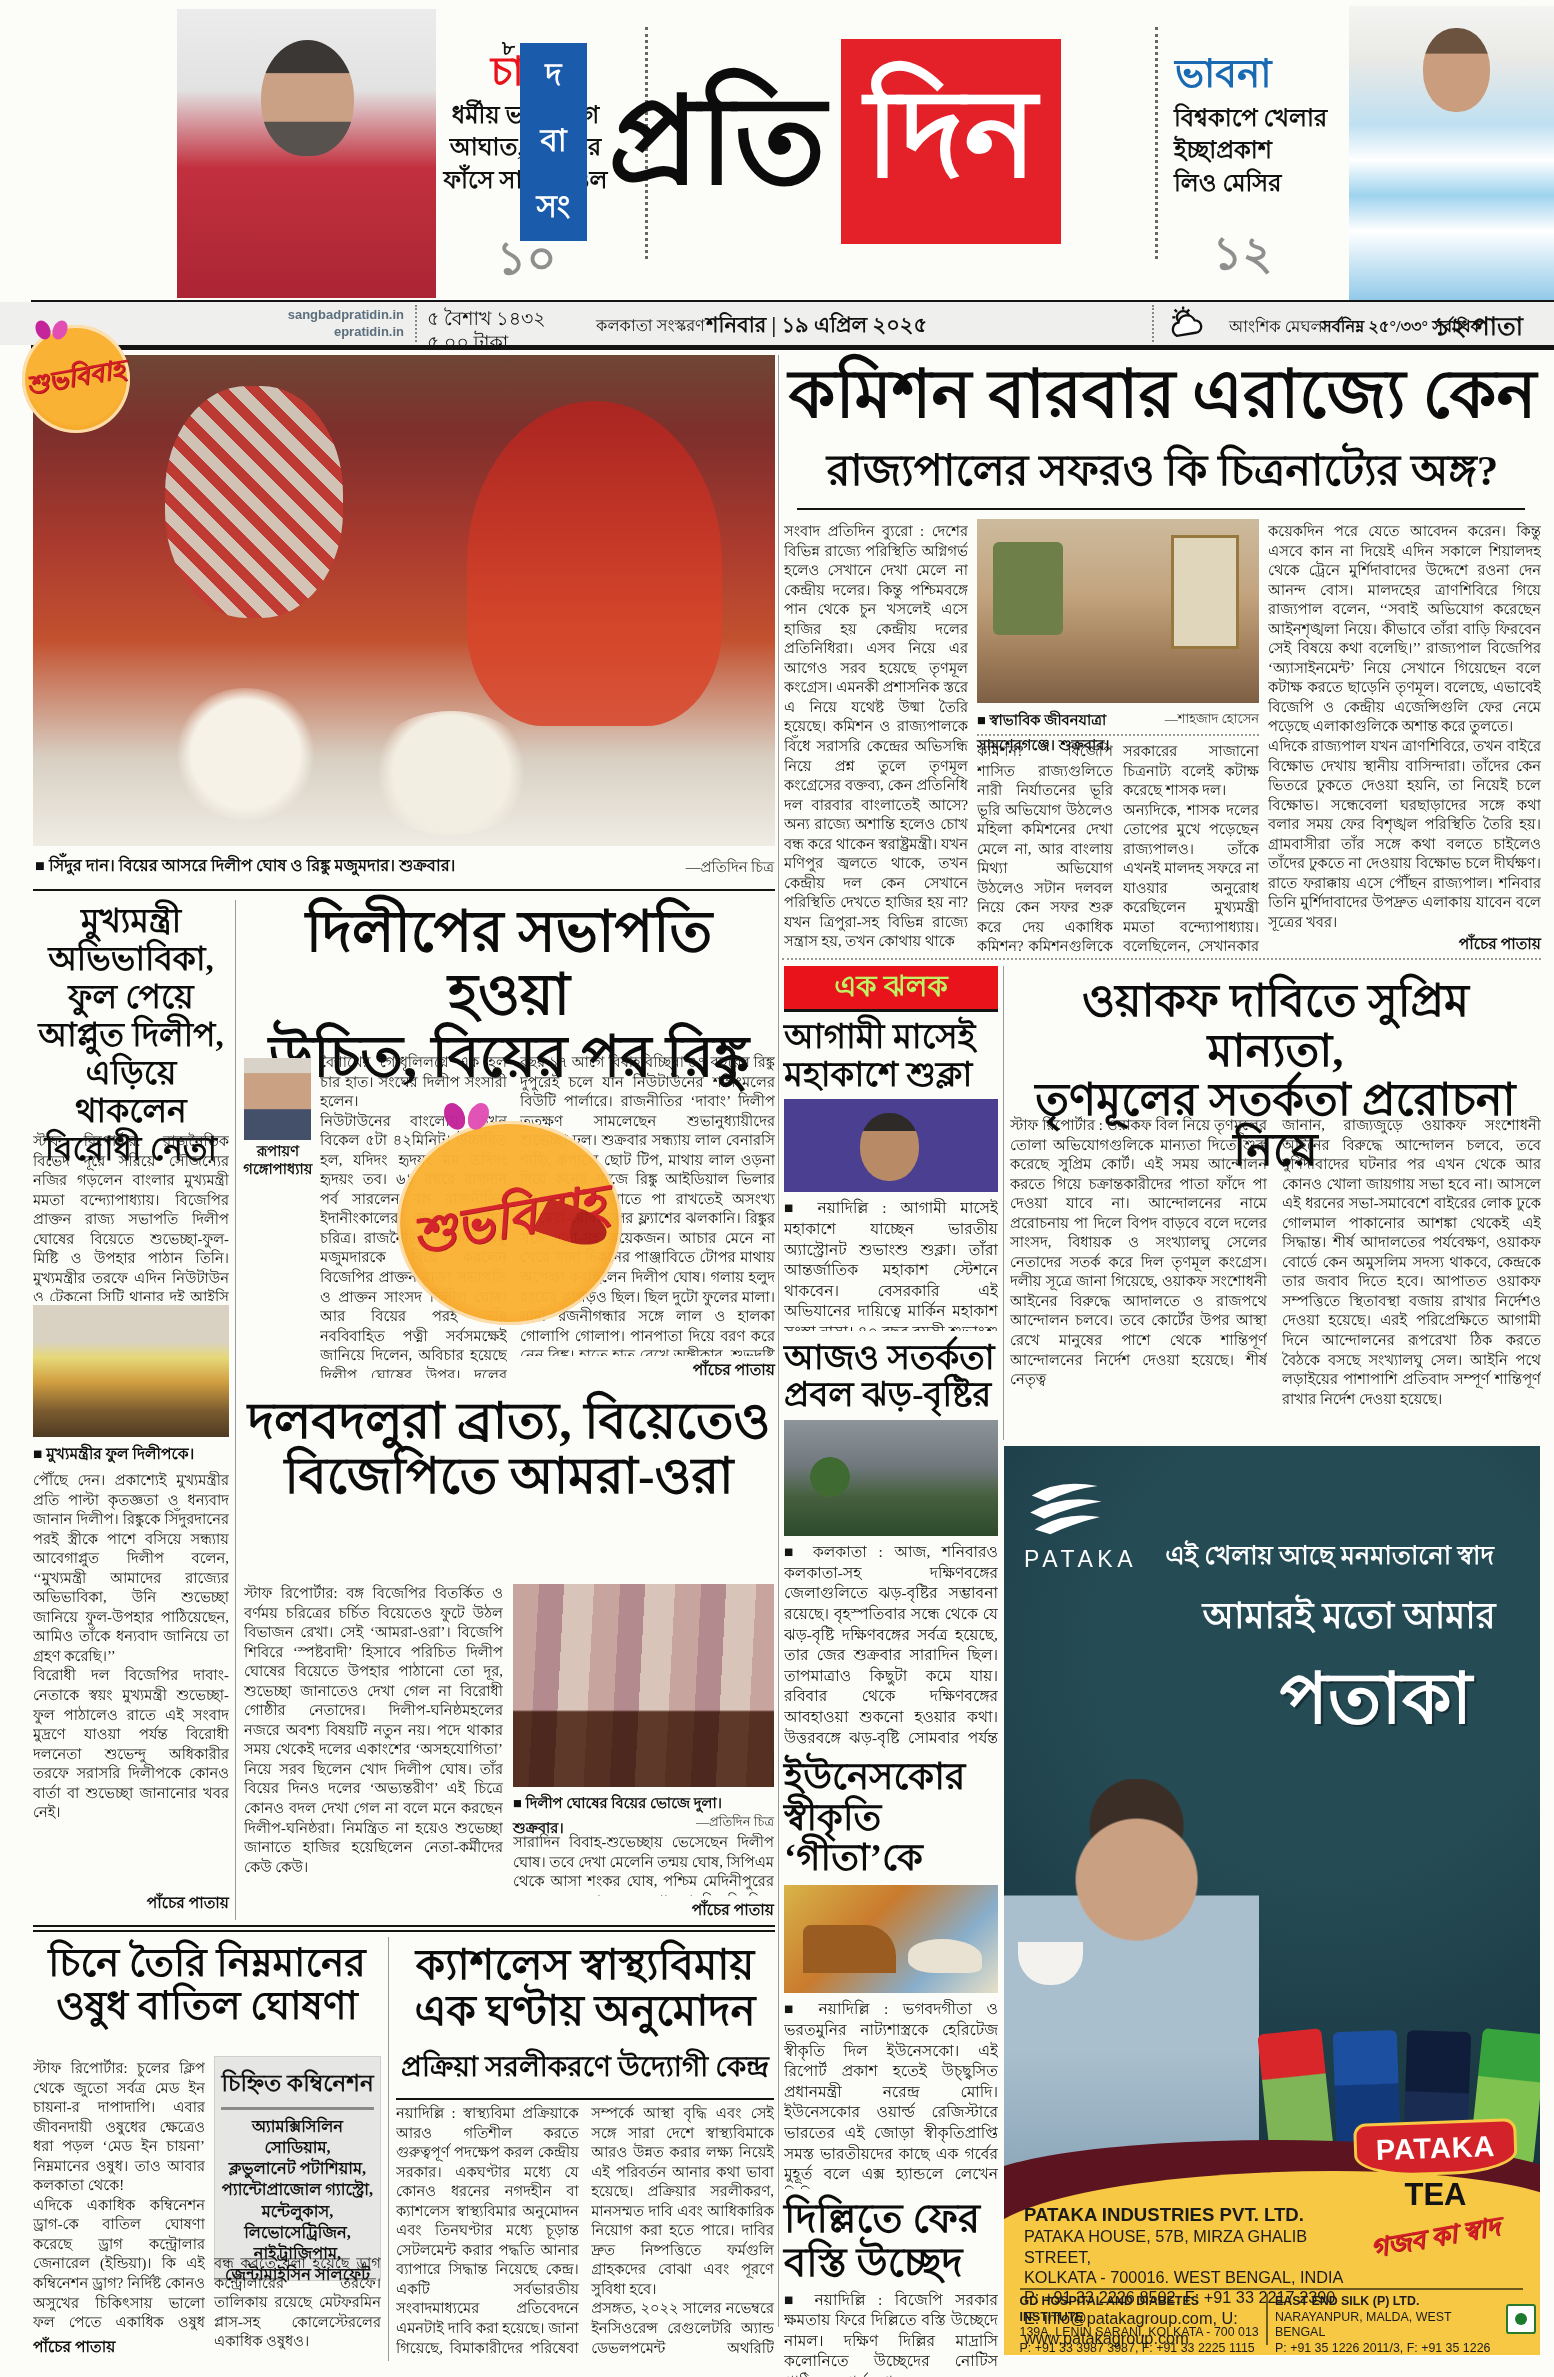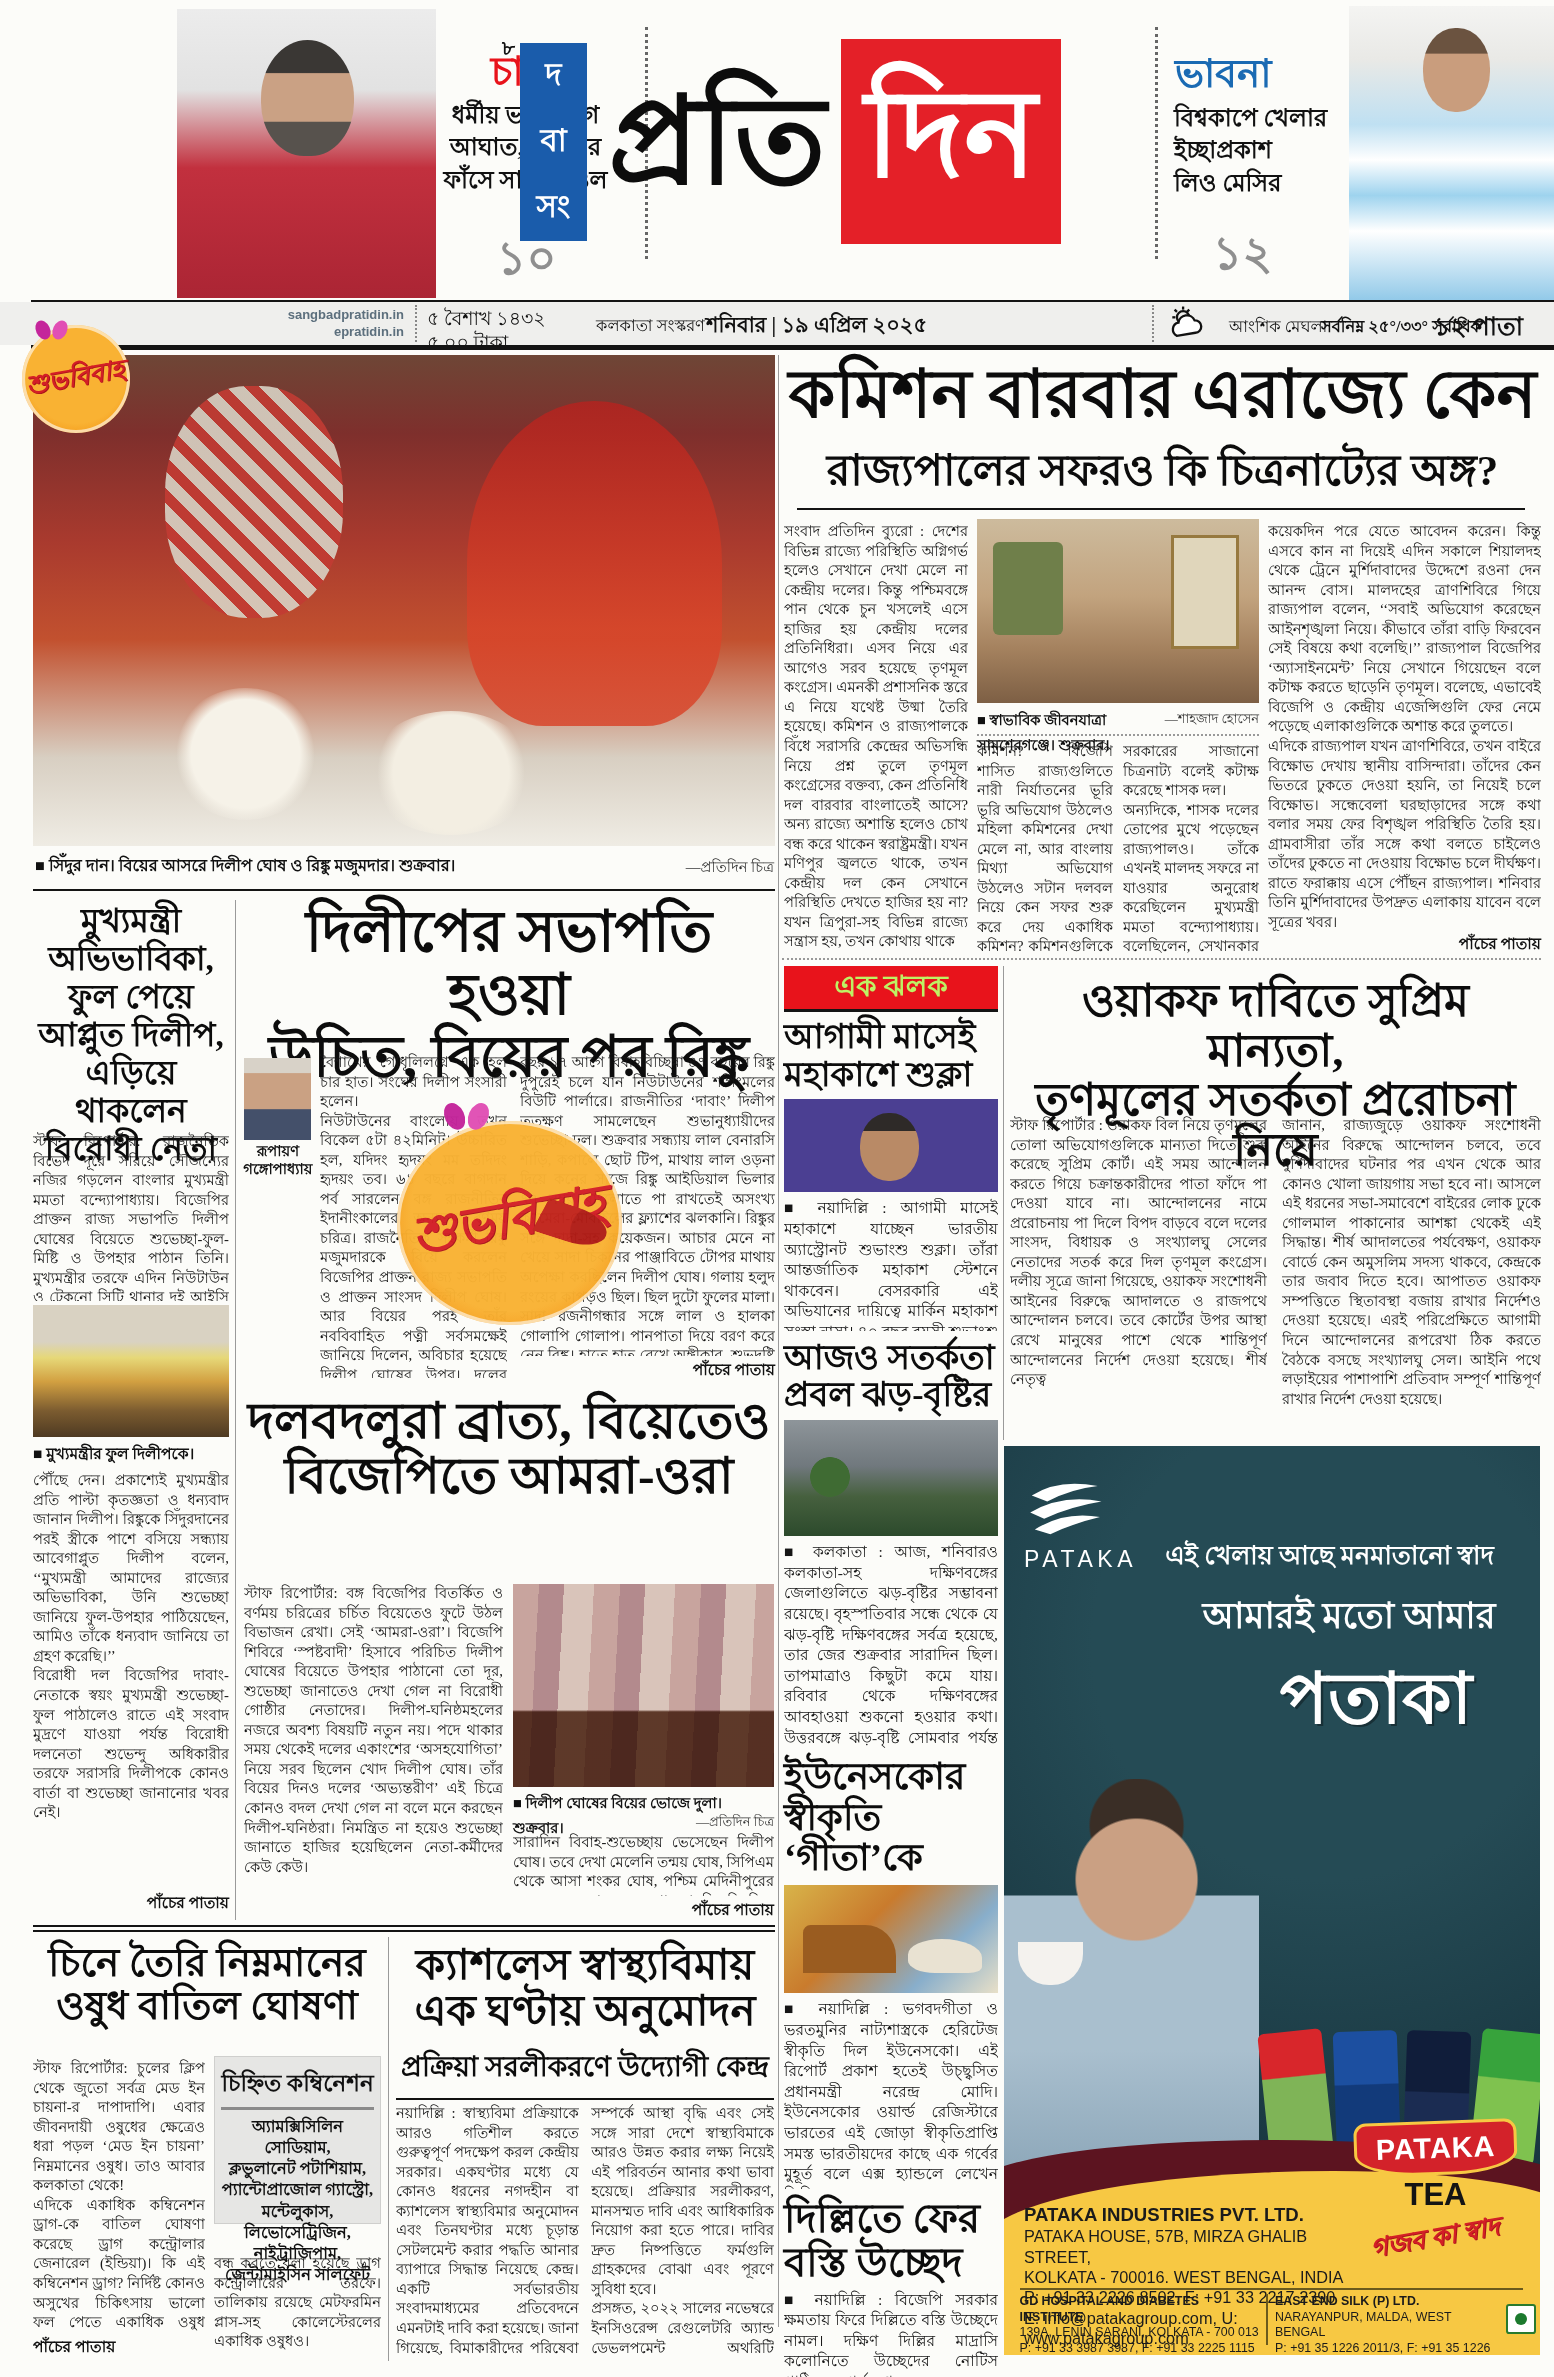--- a/index.html
+++ b/index.html
@@ -183,21 +183,21 @@
   </div>
 
   <div class="hrule" style="left:33px;top:1925px;width:742px;height:1.5px;"></div>
   <div class="hrule" style="left:33px;top:1930px;width:742px;height:1.5px;"></div>
 
   <div class="abs hl" style="left:33px;top:1942px;width:348px;font-size:39px;">চিনে তৈরি নিম্নমানের
 ওষুধ বাতিল ঘোষণা</div>
   <div class="abs body-txt" style="left:33px;top:2059px;width:172px;height:273px;">স্টাফ রিপোর্টার: চুলের ক্লিপ থেকে জুতো সর্বত্র মেড ইন চায়না-র দাপাদাপি। এবার জীবনদায়ী ওষুধের ক্ষেত্রেও ধরা পড়ল ‘মেড ইন চায়না’ নিম্নমানের ওষুধ। তাও আবার কলকাতা থেকে!
 এদিকে একাধিক কম্বিনেশন ড্রাগ-কে বাতিল ঘোষণা করেছে ড্রাগ কন্ট্রোলার জেনারেল (ইন্ডিয়া)। কি এই কম্বিনেশন ড্রাগ? নির্দিষ্ট কোনও অসুখের চিকিৎসায় ভালো ফল পেতে একাধিক ওষুধ মিশিয়ে তৈরি হয় কম্বিনেশন ড্রাগ। এমন বহু ওষুধ নিষিদ্ধ ঘোষণা করেছে কেন্দ্র।</div>
   <div class="abs jump" style="left:33px;top:2335px;width:172px;text-align:left;">পাঁচের পাতায়</div>
-  <div class="abs graybox" style="left:214px;top:2056px;width:167px;height:168px;padding:7.7px 6.2px;box-sizing:border-box;text-align:center;">
+  <div class="abs graybox" style="left:214px;top:2056px;width:167px;height:225px;padding:7.7px 6.2px;box-sizing:border-box;text-align:center;">
     <div style="font-weight:700;font-size:23px;border-bottom:3.1px solid #8a8a8a;display:inline-block;padding-bottom:3.1px;margin-bottom:6.2px;">চিহ্নিত কম্বিনেশন</div>
     <div style="font-weight:700;font-size:16.3px;line-height:1.3;white-space:pre-line;">অ্যামক্সিসিলিন সোডিয়াম,
 ক্লভুলানেট পটাশিয়াম,
 প্যান্টোপ্রাজোল গ্যাস্ট্রো,
 মন্টেলুকাস,
 লিভোসেট্রিজিন,
 নাইট্রাজিপাম,
 জেন্টামাইসিন সালফেট</div>
   </div>
   <div class="abs body-txt" style="left:214px;top:2254px;width:167px;height:98px;">বন্ধ করতে বলা হয়েছে ড্রাগ কন্ট্রোলারের তরফে। তালিকায় রয়েছে মেটফরমিন প্লাস-সহ কোলেস্টেরলের একাধিক ওষুধও।</div>

